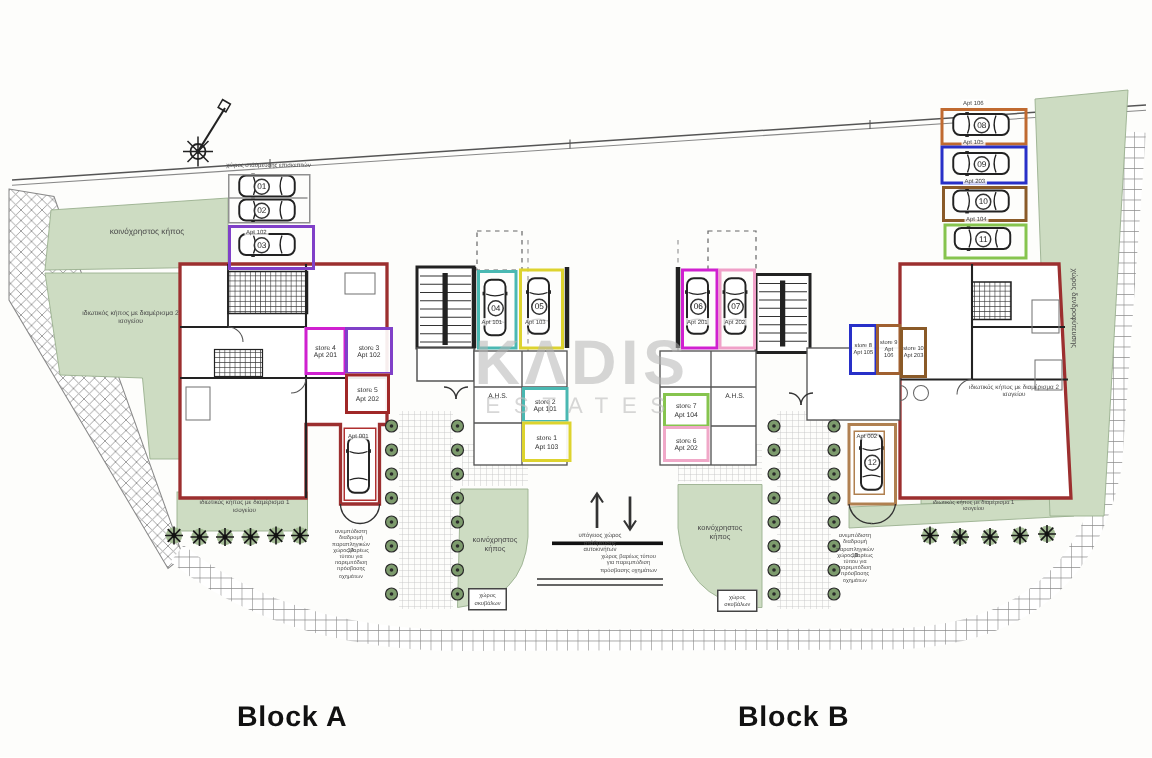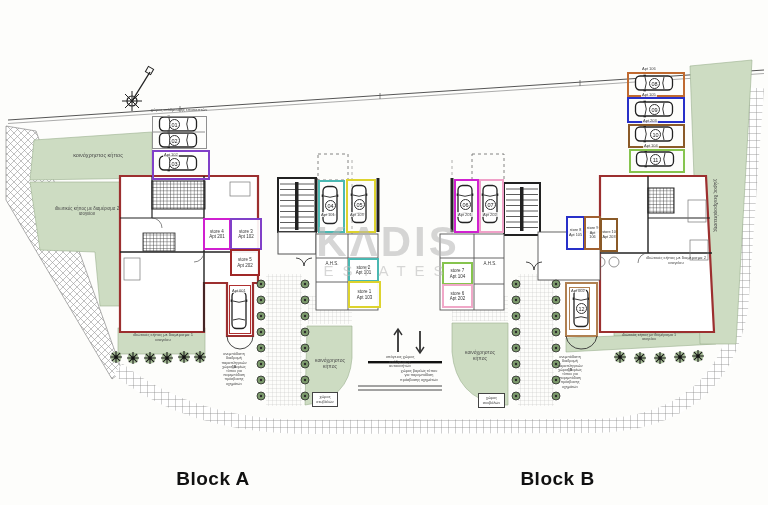--- a/index.html
+++ b/index.html
@@ -13,21 +13,21 @@
          align-items:center;justify-content:center;font-size:4.5px;color:#333;line-height:1.2;text-align:center;}
   .pbox{position:absolute;background:transparent;}
   .badge{position:absolute;width:9px;height:9px;border:1px solid #333;border-radius:50%;
          background:rgba(255,255,255,.85);font-size:5.5px;color:#222;display:flex;
          align-items:center;justify-content:center;}
   .aptl{position:absolute;font-size:4px;color:#444;background:rgba(255,255,255,.8);
         padding:0 1px;white-space:nowrap;}
   .binbox{position:absolute;border:1px solid #444;background:#fff;font-size:3.8px;color:#444;
           display:flex;align-items:center;justify-content:center;text-align:center;line-height:1.1;}
   .title{position:absolute;top:468px;font-weight:bold;font-size:19px;color:#111;
-         letter-spacing:.5px;text-align:center;}
+         letter-spacing:.5px;text-align:left;}
   .wm{position:absolute;left:308px;top:218px;width:160px;text-align:center;pointer-events:none;}
   .wm .l1{font-size:42px;font-weight:bold;color:#b5b5b5;opacity:.55;letter-spacing:3px;}
   .wm .l2{font-size:15px;color:#bdbdbd;opacity:.6;letter-spacing:9px;margin-top:-4px;}
 </style>
 </head>
 <body>
 
 <div id="plan">
 
 <svg class="base" width="768" height="505" viewBox="0 0 768 505">
@@ -412,15 +412,15 @@
 <div class="binbox" style="left:478px;top:393px;width:25px;height:13px;">
   <span>χώρος σκυβάλων</span>
 </div>
 
 <div class="wm">
   <div class="l1">KΛDIS</div>
   <div class="l2">ESTATES</div>
 </div>
 
 <div class="title" style="left:158px;width:110px;">Block A</div>
-<div class="title" style="left:505px;width:105px;">Block B</div>
+<div class="title" style="left:492px;width:105px;">Block B</div>
 
 </div>
 
 </body></html>

